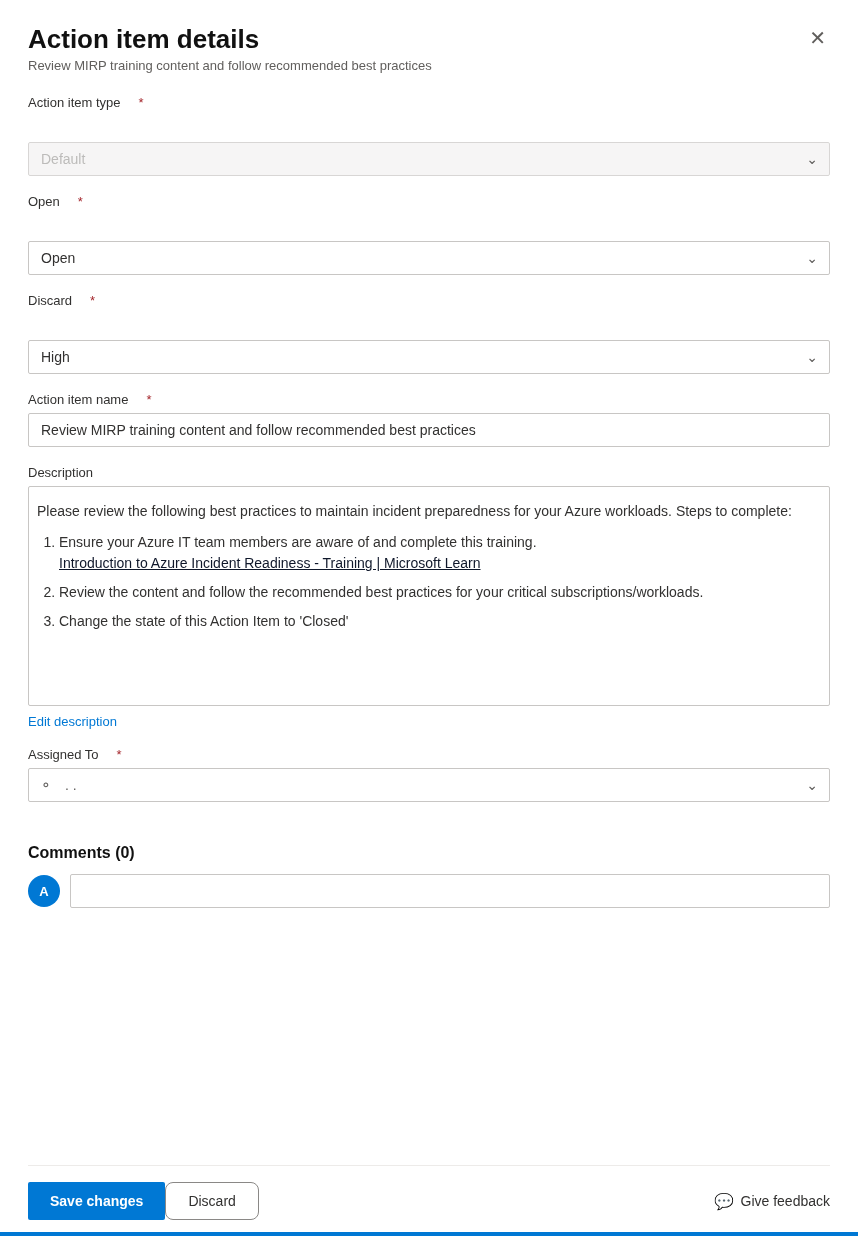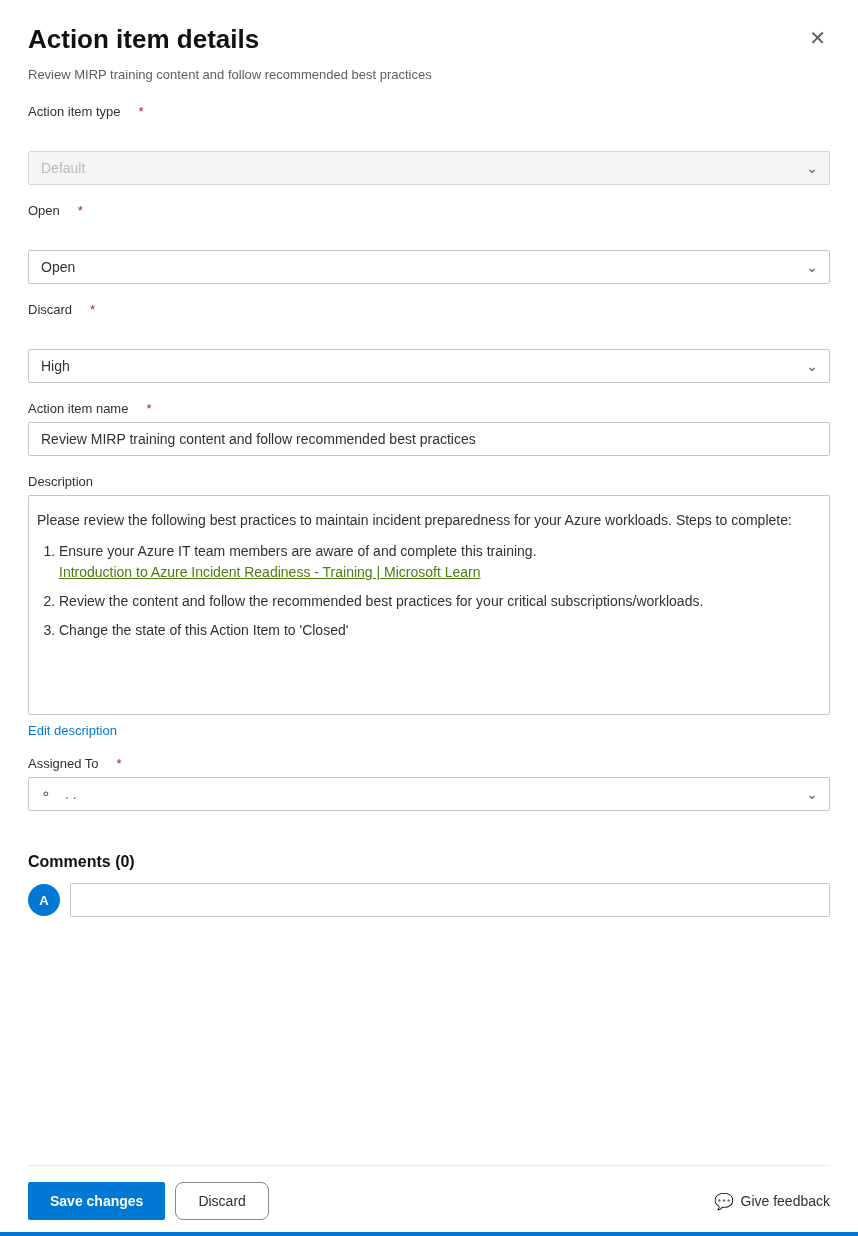--- a/index.html
+++ b/index.html
@@ -16,21 +16,21 @@
       background: #fff;
       padding: 24px 28px 0 28px;
       min-height: 1236px;
       display: flex;
       flex-direction: column;
     }
     .panel-header {
       display: flex;
       justify-content: space-between;
       align-items: flex-start;
-      margin-bottom: 12px;
+      margin-bottom: 3px;
     }
     .panel-title {
       font-size: 26px;
       font-weight: 700;
       color: #111;
       line-height: 1.2;
     }
     .close-btn {
       background: none;
       border: none;
@@ -114,21 +114,21 @@
     .description-box p {
       margin-bottom: 10px;
     }
     .description-box ol {
       padding-left: 22px;
     }
     .description-box ol li {
       margin-bottom: 8px;
     }
     .description-box a {
-      color: #4d7c0f;
+      color: #0f172a;
       text-decoration: underline;
     }
     .edit-description-link {
       color: #0078d4;
       font-size: 13px;
       cursor: pointer;
       text-decoration: none;
       display: inline-block;
       margin-top: 8px;
     }
@@ -205,21 +205,20 @@
       background: #fff;
       border-top: 1px solid #edebe9;
       padding: 16px 0 16px 0;
       margin-top: 20px;
       display: flex;
       align-items: center;
       justify-content: space-between;
     }
     .footer-left {
       display: flex;
-      gap: 10px;
     }
     .btn-primary {
       background: #0078d4;
       color: #fff;
       border: none;
       border-radius: 2px;
       padding: 10px 22px;
       font-size: 14px;
       font-weight: 600;
       cursor: pointer;

